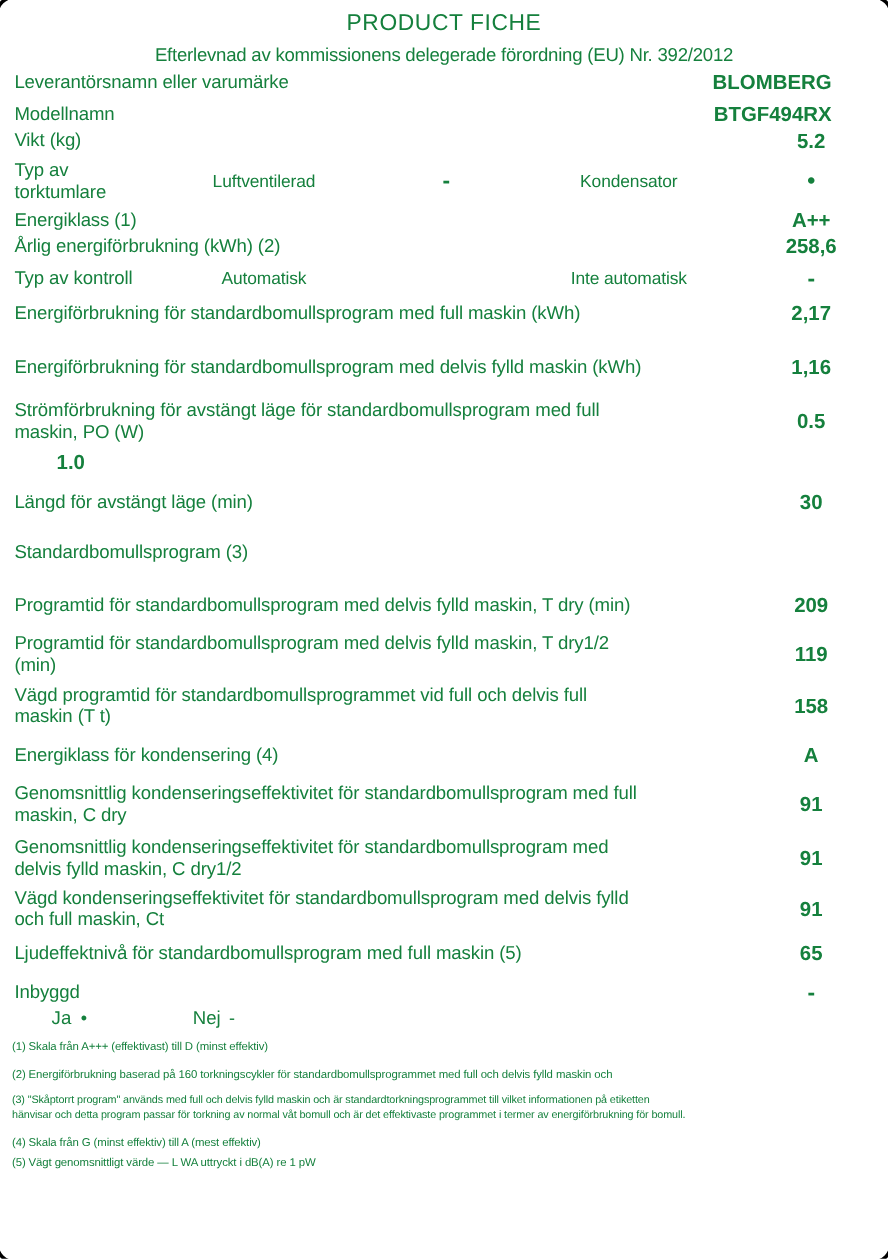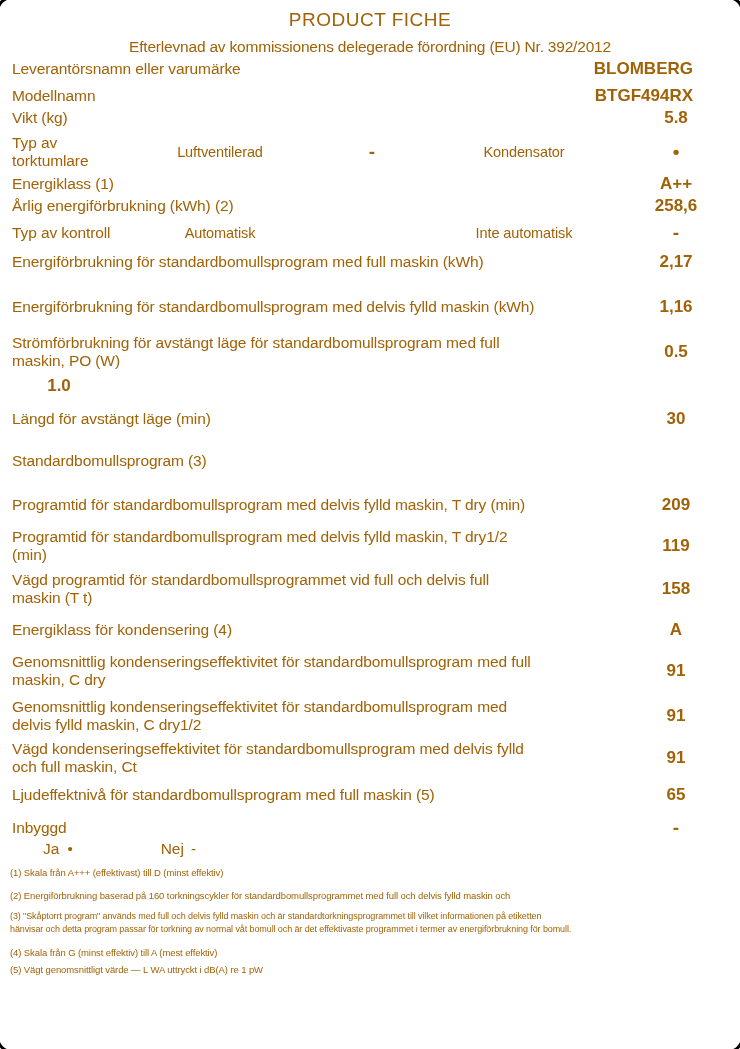--- a/index.html
+++ b/index.html
@@ -1,21 +1,21 @@
 <!DOCTYPE html>
 <html><head>
 <meta charset="utf-8">
 <style>
   html,body{margin:0;padding:0;overflow:hidden;background:#fff;}
   .page{
     position:relative;
     width:740px;height:1049px;
     background:#ffffff;
     font-family:"Liberation Sans","DejaVu Sans",sans-serif;
-    color:#a16207;
+    color:#15803d;
     overflow:visible;
   }
   .border{
     position:absolute;inset:-4px;
     border:3px solid #000;border-radius:16px;
     pointer-events:none;
   }
   .title{
     padding-top:8px;text-align:center;
     font-size:19px;line-height:24px;letter-spacing:0.5px;
@@ -73,21 +73,21 @@
     <div class="value wide">BLOMBERG</div>
   </div>
 
   <div class="row" style="margin-top:9px">
     <div class="label">Modellnamn</div>
     <div class="value wide">BTGF494RX</div>
   </div>
 
   <div class="row" style="margin-top:4px">
     <div class="label">Vikt (kg)</div>
-    <div class="value">5.8</div>
+    <div class="value">5.2</div>
   </div>
 
   <div class="row" style="margin-top:7px">
     <div class="label">Typ av torktumlare</div>
     <div class="mid-block">
       <div class="mid-row">
         <div class="mid">Luftventilerad</div>
         <div class="value mark">-</div>
       </div>
       <div class="mid-row">

